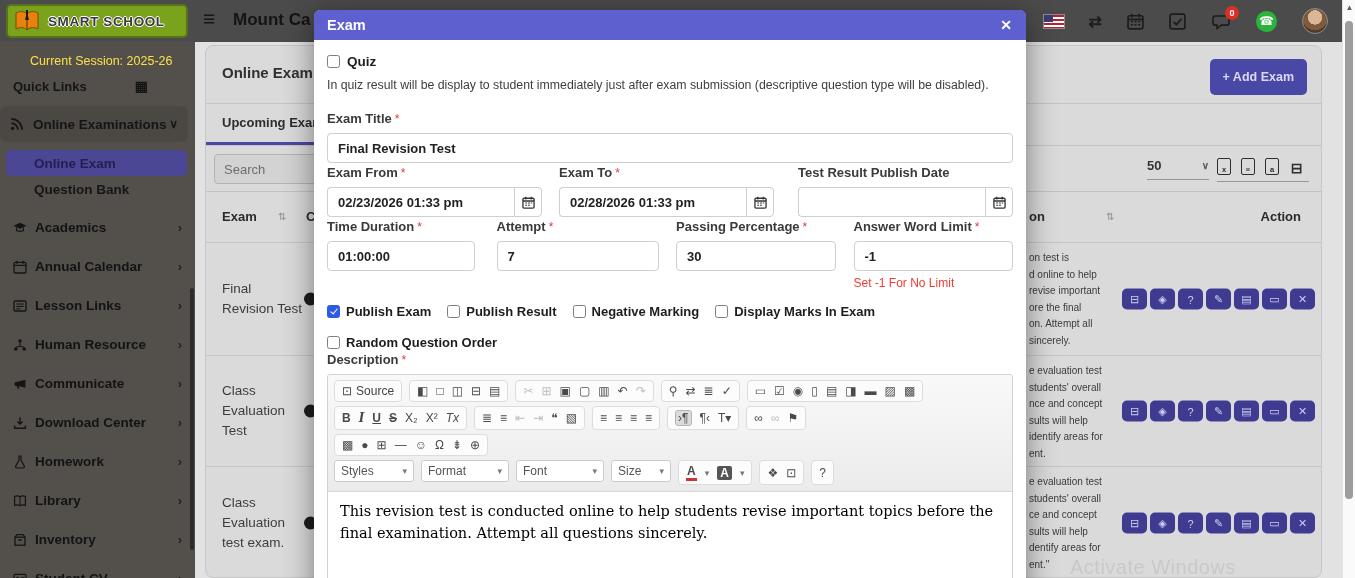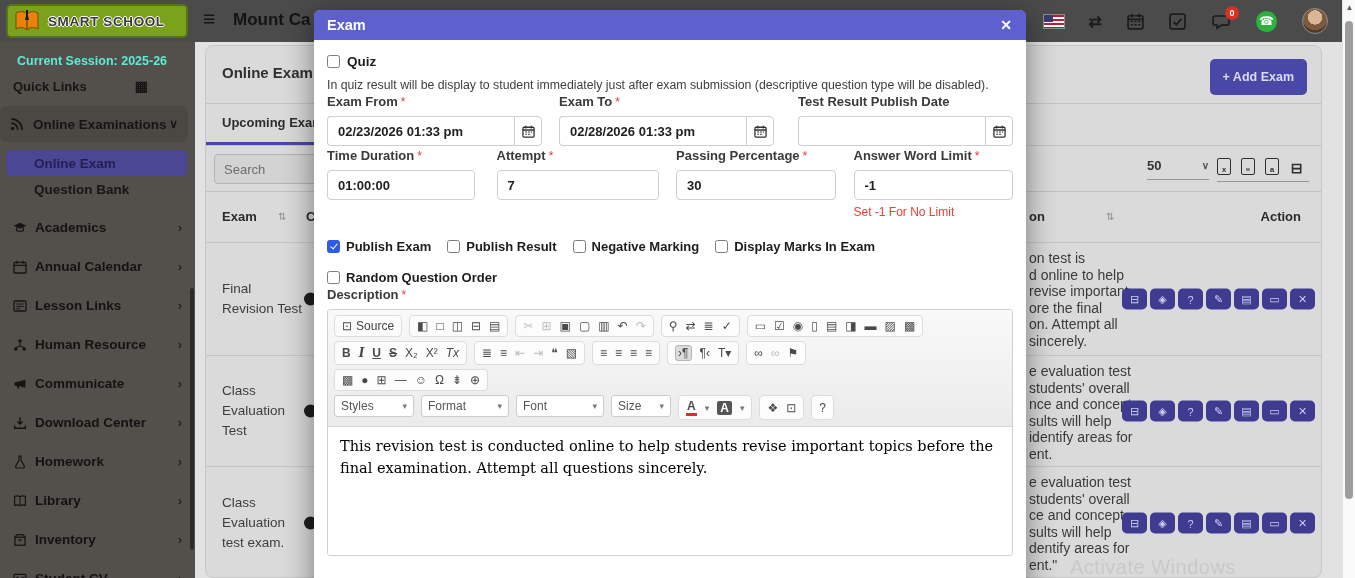--- a/index.html
+++ b/index.html
@@ -21,21 +21,21 @@
   .swap{font-size:16px;font-weight:700;}
   .ticon svg{display:block;}
   .chat-wrap{position:relative;}
   .badge{position:absolute;top:-7px;right:-8px;width:14px;height:14px;border-radius:50%;background:#d93025;color:#fff;
          font-size:9px;font-weight:700;display:flex;align-items:center;justify-content:center;}
   .wa{width:21px;height:21px;border-radius:50%;background:#2bb43c;color:#fff;font-size:12px;display:flex;align-items:center;justify-content:center;}
   .avatar{width:24px;height:24px;border-radius:50%;border:1px solid #8d8d8d;
           background:radial-gradient(circle at 50% 35%,#d9b697 0 36%,#7d5a3c 37% 64%,#503a28 65%);}
   
   .sidebar{position:absolute;left:0;top:42px;width:195px;height:536px;background:#53504c;color:#151515;z-index:2;}
-  .session{position:absolute;left:17px;top:12px;font-size:12.5px;font-weight:700;color:#5eead4;}
+  .session{position:absolute;left:30px;top:12px;font-size:12.5px;font-weight:400;color:#fde047;}
   .quick{position:absolute;left:13px;top:36px;width:135px;display:flex;justify-content:space-between;align-items:center;
          font-size:13px;font-weight:600;cursor:pointer;}
   .grid-ic{font-size:14px;}
   .side-group{position:absolute;left:0;right:7px;top:64px;height:36px;background:#4b4844;border-radius:7px;
               display:flex;align-items:center;cursor:pointer;}
   .side-group .glabel{font-size:13.5px;font-weight:800;margin-left:9px;}
   .side-group .gchev{margin-left:auto;margin-right:10px;font-size:12px;font-weight:700;}
   .side-group svg{margin-left:10px;}
   .side-active{position:absolute;left:6px;right:8px;top:108px;height:26px;border-radius:5px;background:#4c4795;
                display:flex;align-items:center;cursor:pointer;}
@@ -72,21 +72,21 @@
   .th-exam{position:absolute;left:16px;top:17px;font-size:13px;font-weight:700;color:#2b2b2b;}
   .sort{position:absolute;font-size:10px;color:#8e8e8e;}
   .s1{left:72px;top:19px;} .s2{left:900px;top:19px;}
   .th-class{position:absolute;left:100px;top:17px;font-size:13px;font-weight:700;color:#2b2b2b;}
   .th-desc{position:absolute;left:823px;top:17px;font-size:13px;font-weight:700;color:#2b2b2b;}
   .th-action{position:absolute;right:20px;top:17px;font-size:13px;font-weight:700;color:#2b2b2b;}
   .trow{position:relative;border-top:1px solid #c6c6c6;}
   .exam-name{position:absolute;left:16px;top:50%;transform:translateY(-50%);width:82px;
              font-size:13.5px;color:#3d3d3d;line-height:20px;}
   .mini-circle{position:absolute;left:98px;top:50%;transform:translateY(-50%);width:13px;height:13px;border-radius:50%;background:#1e1e1e;}
-  .descfrag{position:absolute;left:823px;top:7px;font-size:14px;line-height:16.5px;color:#3b3b3b;}
+  .descfrag{position:absolute;left:823px;top:7px;font-size:10px;line-height:16.5px;color:#3b3b3b;}
   .actions{position:absolute;right:6px;top:50%;transform:translateY(-50%);display:flex;gap:3px;}
   .abtn{width:25px;height:21px;border:none;border-radius:5px;background:#3e3b91;color:#c9cdf0;font-size:11px;
         display:flex;align-items:center;justify-content:center;cursor:pointer;padding:0;}
   .watermark{position:absolute;left:1070px;top:556px;font-size:20px;color:#c9c9c9;z-index:3;letter-spacing:.5px;}
   
   .modal{position:absolute;left:314px;top:10px;width:712px;height:760px;z-index:5;border-radius:7px;
          box-shadow:0 6px 30px rgba(0,0,0,.45);background:#fff;}
   .modal-head{height:30px;background:#5d60ce;border-radius:6px 6px 0 0;display:flex;align-items:center;}
   .modal-title{color:#fff;font-size:14.5px;font-weight:700;margin-left:13px;}
   .modal-close{margin-left:auto;margin-right:14px;color:#fff;font-size:14px;font-weight:800;cursor:pointer;}
@@ -108,21 +108,21 @@
          display:flex;align-items:center;justify-content:center;background:#fff;cursor:pointer;color:#333;}
   .frow{display:flex;}
   .frow1 > div:nth-child(1){width:215px;margin-right:17px;}
   .frow1 > div:nth-child(2){width:215px;margin-right:24px;}
   .frow1 > div:nth-child(3){flex:1;}
   .frow2 > div:nth-child(1){width:148px;margin-right:22px;}
   .frow2 > div:nth-child(2){width:163px;margin-right:17px;}
   .frow2 > div:nth-child(3){width:160px;margin-right:18px;}
   .frow2 > div:nth-child(4){width:160px;}
   .red-help{margin-top:5px;font-size:12px;color:#ef3b33;}
-  .cbx-row{display:flex;align-items:center;gap:16px;margin-top:20px;flex-wrap:wrap;}
+  .cbx-row{display:flex;align-items:center;gap:16px;margin-top:14px;flex-wrap:wrap;}
   .cbx-item{display:flex;align-items:center;gap:6px;cursor:pointer;}
   .cbx-item span{font-size:13px;font-weight:700;color:#1d1d1d;}
   
   .editor{margin-top:6px;border:1px solid #d1d1d1;border-radius:3px;overflow:hidden;}
   .toolbar{background:linear-gradient(#f9f9f9,#ebebeb);padding:5px 6px 2px 6px;border-bottom:1px solid #d6d6d6;}
   .tbrow{display:flex;flex-wrap:nowrap;margin-bottom:4px;}
   .tbgroup{display:inline-flex;align-items:center;gap:8px;padding:3px 7px;border:1px solid #dcdcdc;border-radius:4px;
            background:#fcfcfc;margin-right:7px;}
   .tbi{font-size:12px;color:#4a4a4a;cursor:pointer;line-height:14px;white-space:nowrap;}
   .tbi.disabled{color:#bdbdbd;cursor:default;}
@@ -420,20 +420,24 @@
       <span class="modal-close" data-name="close-icon">✕</span>
     </div>
     <div class="modal-body" data-name="modal-body">
 
       <div class="quiz-row" data-name="quiz-option">
         <span class="cb" data-name="quiz-checkbox"></span>
         <span class="quiz-label" data-name="quiz-label">Quiz</span>
       </div>
       <div class="quiz-help" data-name="quiz-help-text">In quiz result will be display to student immediately just after exam submission (descriptive question type will be disabled).</div>
 
+      <div class="mt">
+        <span class="flabel" data-name="exam-title-label">Exam Title</span><span class="req" data-name="required-mark">*</span>
+        <input class="tinput" data-name="exam-title-input" value="Final Revision Test" style="">
+      </div>
 
       <div class="frow frow1 mt2">
         <div>
           <span class="flabel" data-name="exam-from-label">Exam From</span><span class="req" data-name="required-mark">*</span>
           <div class="igroup">
             <input class="tinput" data-name="exam-from-input" value="02/23/2026 01:33 pm" style="">
             <span class="addon" data-name="calendar-addon-icon">
                 <svg width="13" height="13" viewBox="0 0 14 14">
                   <rect x="1" y="2.4" width="12" height="10.6" rx="1.2" fill="none" stroke="#333" stroke-width="1.4"></rect>
                   <path d="M1 5.4h12M4 .8v3M10 .8v3" stroke="#333" stroke-width="1.4"></path>

